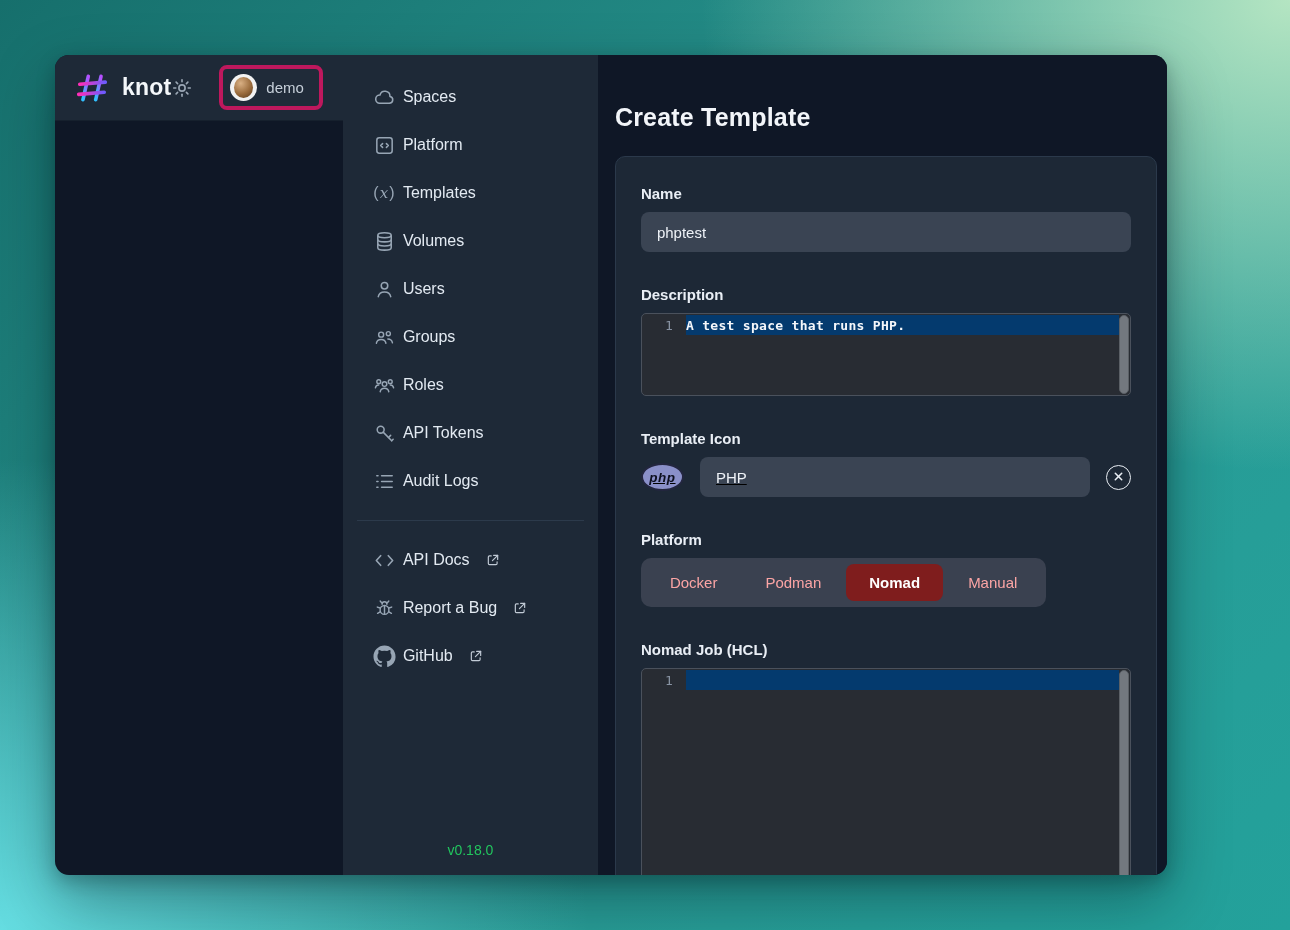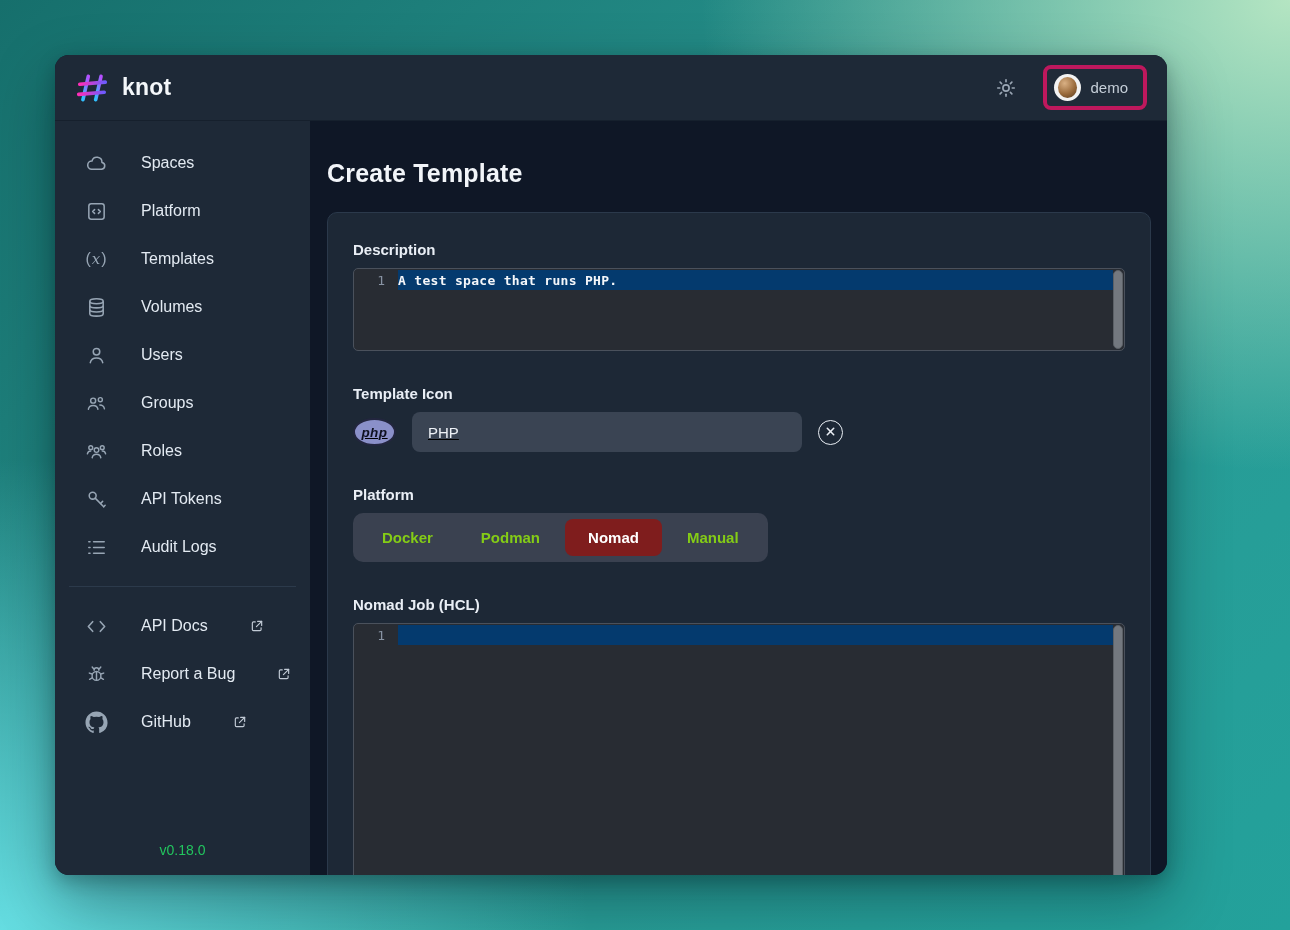--- a/index.html
+++ b/index.html
@@ -8,21 +8,21 @@
     font-family:"Liberation Sans", sans-serif;
     background:
       radial-gradient(950px 760px at 100% 0%, rgba(186,232,196,.96), rgba(186,232,196,0) 62%),
       radial-gradient(950px 760px at 0% 100%, rgba(104,224,229,.96), rgba(104,224,229,0) 62%),
       linear-gradient(135deg, #166f6c 0%, #2a9a94 55%, #23a19b 100%);
   }
   .window {
     position:absolute; left:55px; top:55px; width:1112px; height:820px;
     border-radius:14px; overflow:hidden; background:#0f1726;
     box-shadow:0 24px 60px rgba(0,20,25,.38), 0 6px 18px rgba(0,20,25,.25);
-    display:flex; flex-direction:column;
+    display:flex; 
   }
   
   .header {
     height:66px; flex:0 0 66px; background:#1e2937; display:flex; align-items:center;
     padding:0 20px 0 20px; border-bottom:1px solid #16202d;
   }
   .brand { display:flex; align-items:center; gap:13px; }
   .brand svg { display:block; }
   .brand-name { color:#f4f7fa; font-size:23px; font-weight:700; letter-spacing:.2px; }
   .header-right { margin-left:auto; display:flex; align-items:center; gap:26px; }
@@ -39,33 +39,33 @@
     background:radial-gradient(circle at 35% 30%, #d9b084, #9a6b3c 55%, #5d3d1e 95%);
   }
   .user-name { color:#c6cfd9; font-size:15px; }
   
   .body-row { flex:1; display:flex; min-height:0; }
   .sidebar {
     width:255px; flex:0 0 255px; background:#1e2937; display:flex; flex-direction:column;
     padding-top:18px;
   }
   .nav-item {
-    display:flex; align-items:center; gap:33px; height:48px; padding-left:30px;
+    display:flex; align-items:center; gap:7px; height:48px; padding-left:30px;
     color:#e3eaf2; font-size:16px; cursor:pointer;
   }
   .nav-item .icon { width:23px; height:23px; color:#97a5b4; flex:0 0 23px; display:flex; align-items:center; justify-content:center; }
   .var-icon { font-size:16px; color:#97a5b4; letter-spacing:1px; }
   .var-icon i { font-family:"DejaVu Serif", serif; font-style:italic; font-size:15px; }
   .ext-icon { width:14px; height:14px; color:#c2cbd6; margin-left:9px; }
   .side-divider { height:1px; background:#2c3a4b; margin:15px 14px; }
   .side-spacer { flex:1; }
   .version { text-align:center; color:#22c55e; font-size:14px; padding-bottom:17px; }
   
   .main { flex:1; background:#0f1726; padding:24px 16px 0 17px; overflow:hidden; }
-  .page-title { color:#f2f5f9; font-size:25px; font-weight:700; margin:14px 0 24px 0; letter-spacing:.2px; }
+  .page-title { color:#f2f5f9; font-size:25px; font-weight:700; margin:24px 0 24px 0; letter-spacing:.2px; }
   .card {
     background:#1d2836; border:1px solid #2b394b; border-radius:10px;
     padding:28px 25px 40px 25px; height:900px;
   }
   .field-label { color:#e9eef5; font-size:15px; font-weight:700; margin-bottom:10px; }
   .field { margin-bottom:34px; }
   .text-input {
     width:100%; height:40px; background:#3a4453; border:none; border-radius:8px;
     color:#eef2f7; font-size:15px; padding:0 16px; outline:none; font-family:"Liberation Sans",sans-serif;
   }
@@ -103,21 +103,21 @@
     width:25px; height:25px; border-radius:50%; border:1.6px solid #e9eef4; background:transparent;
     color:#e9eef4; display:flex; align-items:center; justify-content:center; cursor:pointer;
     font-size:13px; line-height:1; padding-bottom:1px;
   }
   
   .segmented {
     display:inline-flex; align-items:center; background:#3a4150; border-radius:10px; padding:6px;
     gap:2px;
   }
   .seg-btn {
-    border:none; background:transparent; color:#84cc16; font-size:15px; font-weight:700;
+    border:none; background:transparent; color:#fca5a5; font-size:15px; font-weight:400;
     padding:10px 23px; border-radius:8px; cursor:pointer; font-family:"Liberation Sans",sans-serif;
   }
   .seg-btn.selected { background:#7f1d1d; color:#ffffff; font-weight:700; }
 </style>
 </head>
 <body>
 
 <div class="window">
 
   <div class="header">
@@ -327,20 +327,24 @@
 
       <div class="side-spacer"></div>
       <div class="version">v0.18.0</div>
     </nav>
 
     <main class="main">
       <h1 class="page-title">Create Template</h1>
 
       <div class="card">
 
+        <div class="field">
+          <div class="field-label">Name</div>
+          <input class="text-input" type="text" value="phptest" style="">
+        </div>
 
         <div class="field">
           <div class="field-label">Description</div>
           <div class="editor desc">
             <div class="ed-line">
               <span class="hl"></span>
               <span class="gutter-num">1</span>
               <span class="code-text">A test space that runs PHP.</span>
               <span class="cursor"></span>
             </div>

